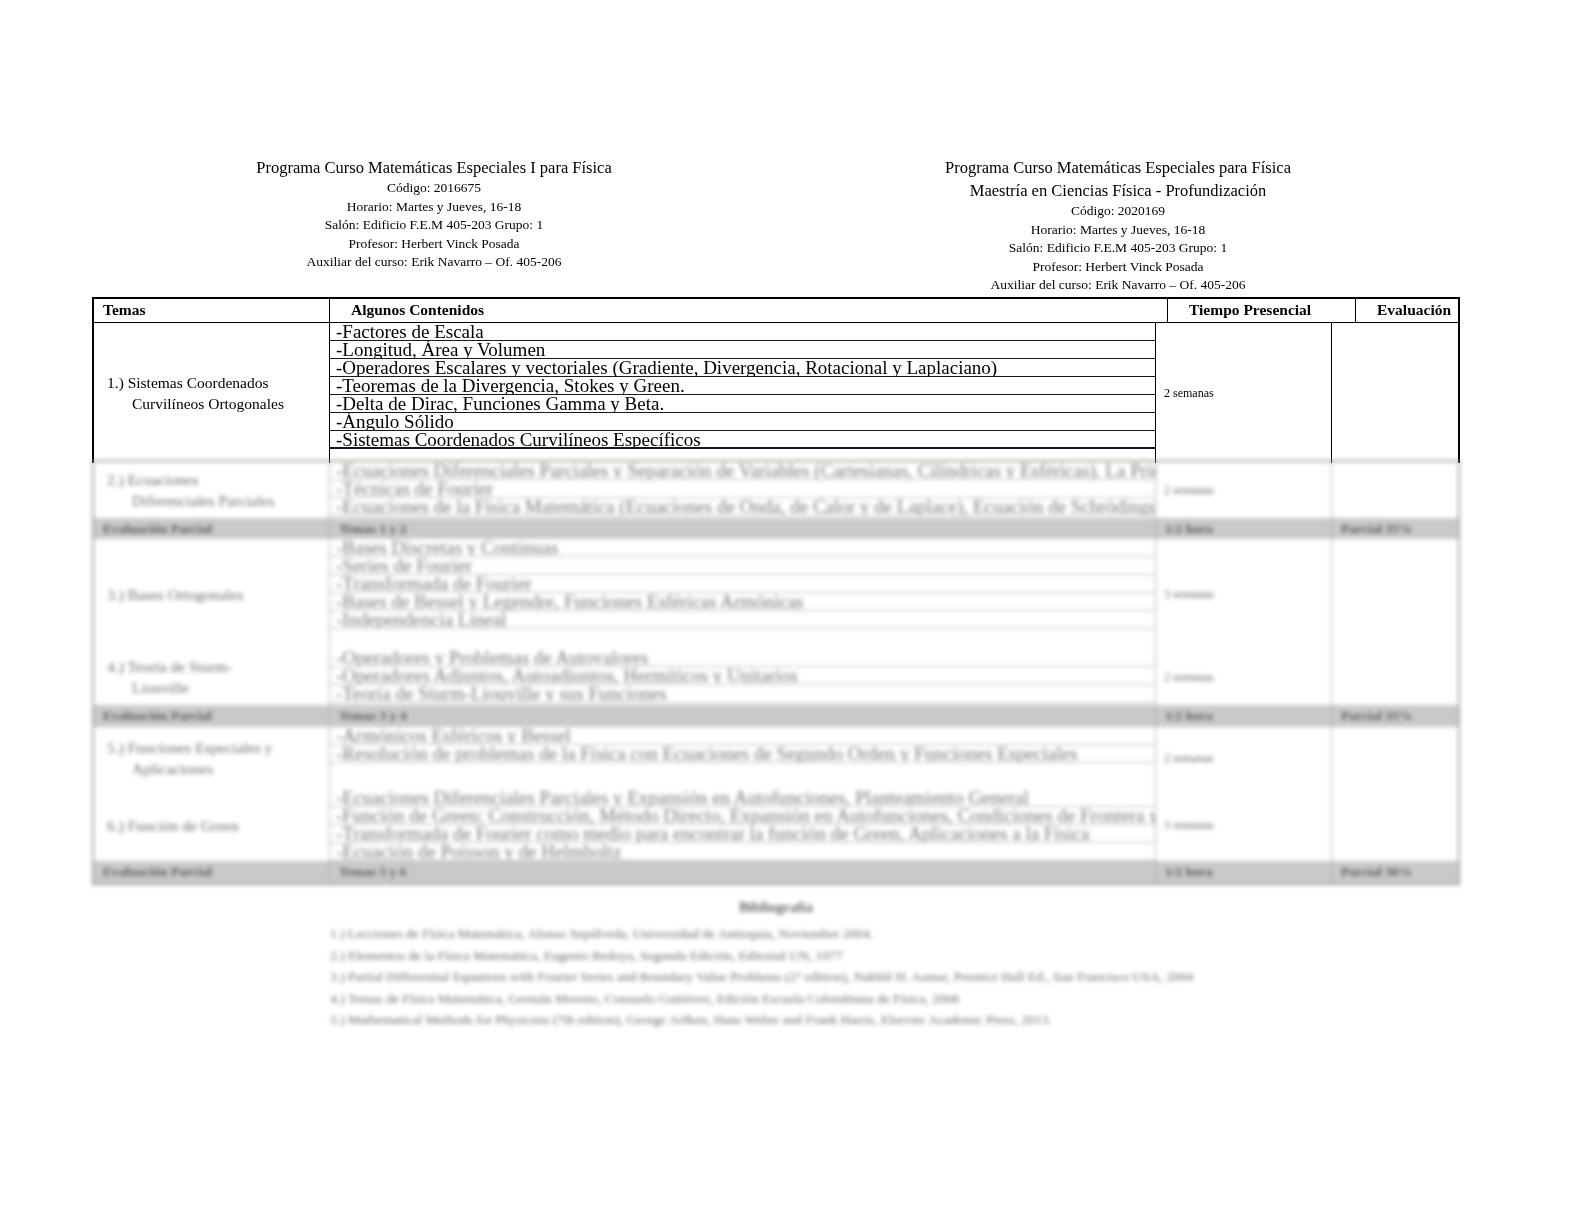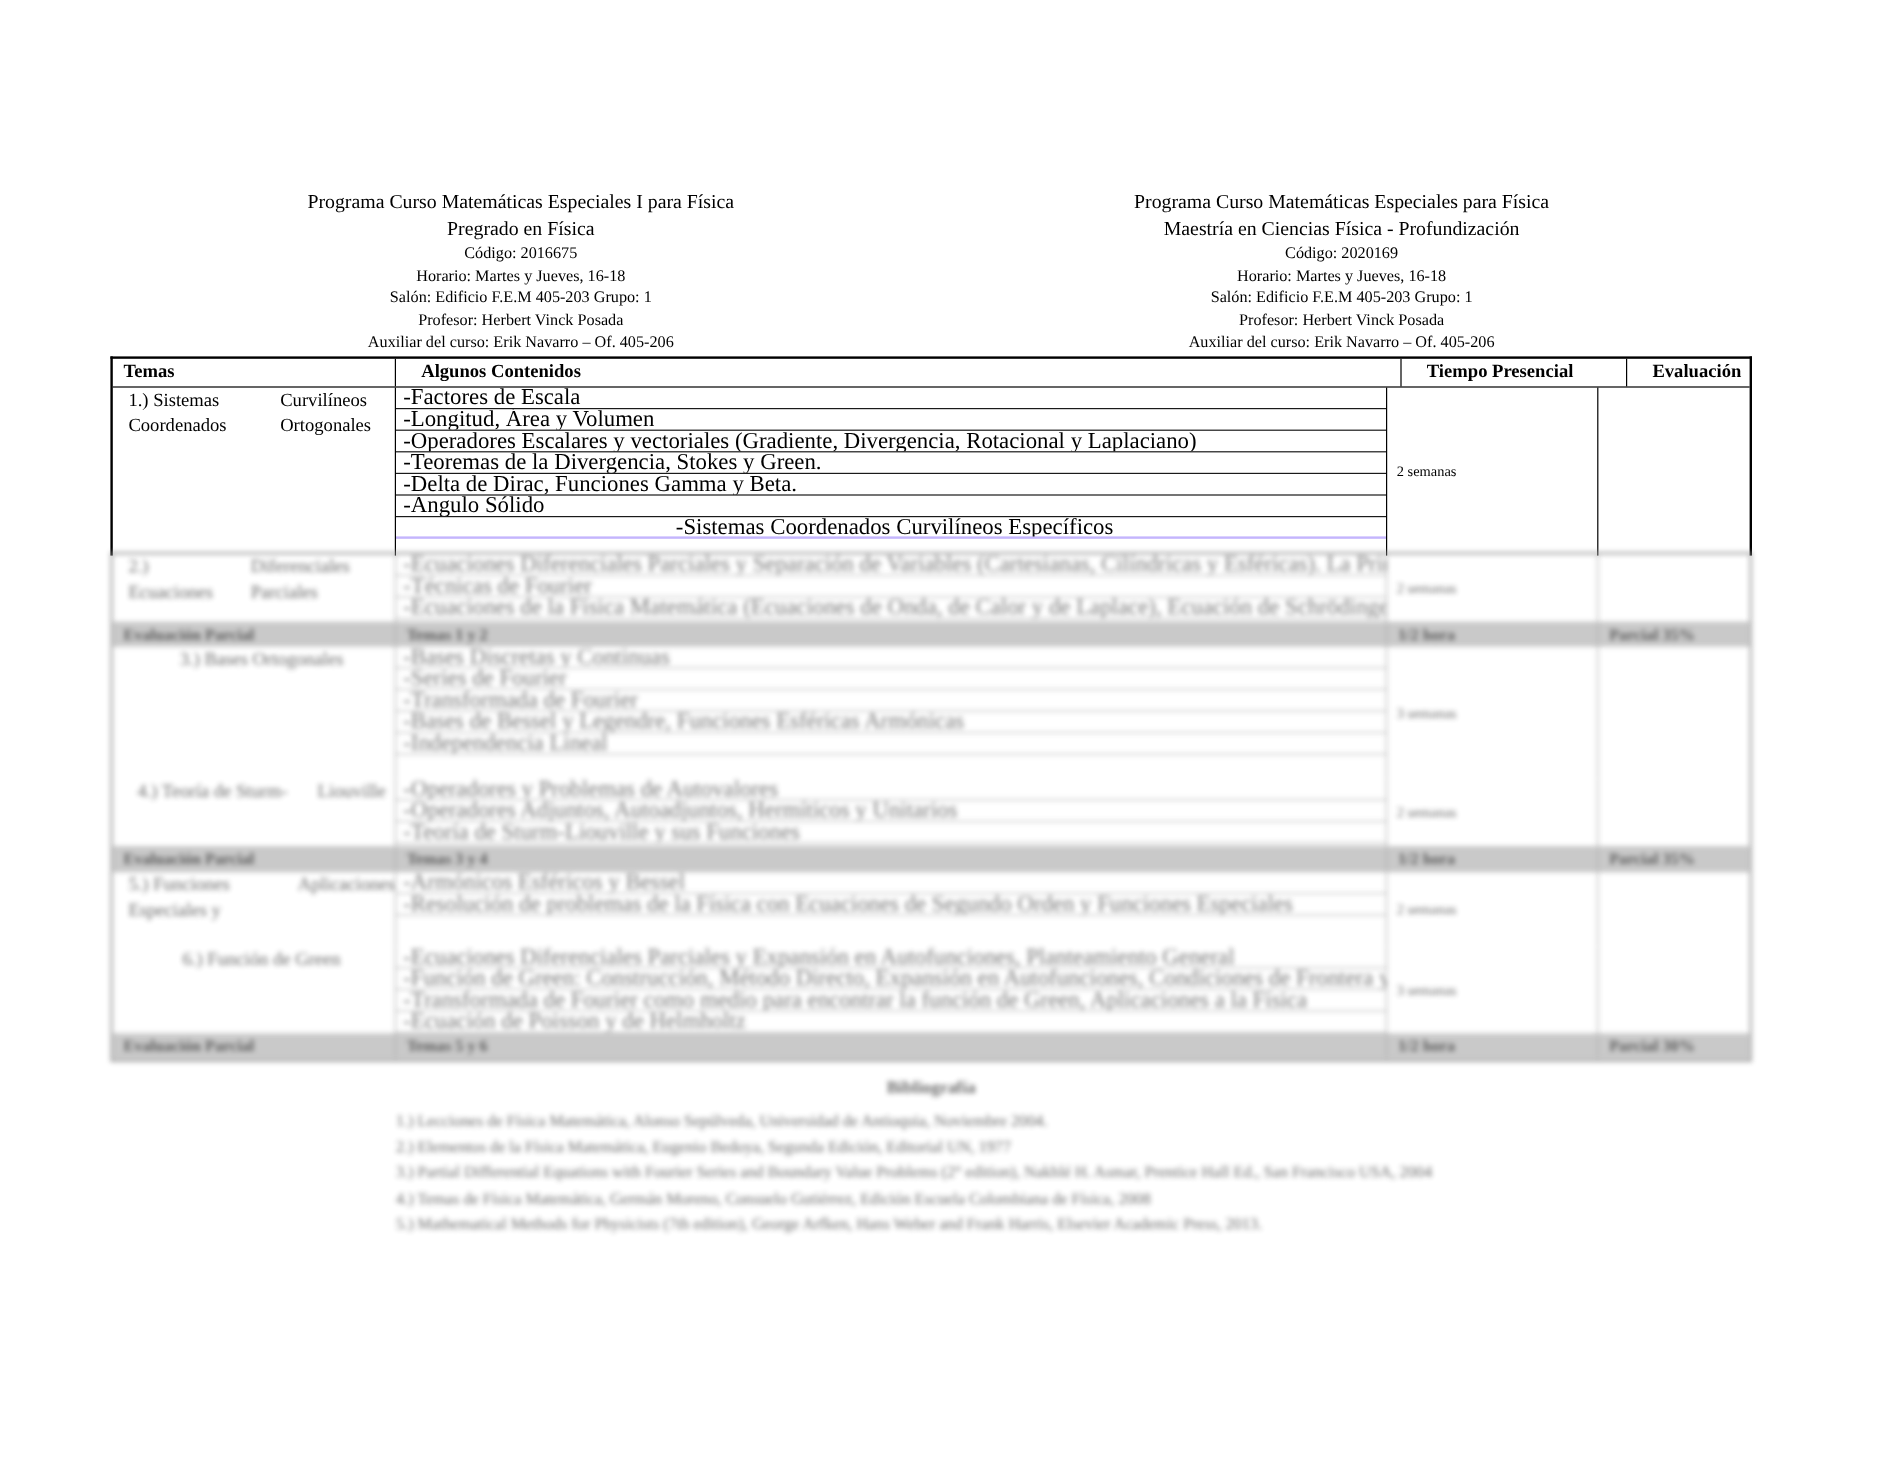--- a/index.html
+++ b/index.html
@@ -15,24 +15,24 @@
   
   .tbl{position:absolute;left:92px;width:1368px;box-sizing:border-box;}
   .tbl-clear{top:297px;border:2px solid #000;border-bottom:none;}
   .grid4{display:grid;grid-template-columns:236px 826px 176px 126px;}
   .thead{height:23px;border-bottom:1px solid #000;gap:12px;}
   .th{font-weight:bold;font-size:15.5px;line-height:22px;padding-left:9px;border-right:1px solid #000;box-sizing:border-box;overflow:hidden;}
   .th:last-child{border-right:none;}
   .trow{box-sizing:border-box;}
   .cell{border-right:1px solid #000;box-sizing:border-box;overflow:hidden;}
   .cell:last-child{border-right:none;}
-  .tema-cell{display:flex;flex-direction:row;justify-content:center;font-size:15.5px;line-height:21px;padding-left:13px;}
+  .tema-cell{display:flex;flex-direction:column;justify-content:center;font-size:15.5px;line-height:21px;padding-left:13px;}
   .tema-line.cont{padding-left:25px;}
   .item{height:18px;border-bottom:1px solid #1a1a1a;font-size:19px;line-height:17px;padding-left:6px;box-sizing:border-box;white-space:nowrap;overflow:hidden;}
-  .item.thick{border-bottom:2px solid #c4b5fd;text-align:center;}
+  .item.thick{border-bottom:2px solid #0f172a;}
   .tiempo-cell{display:flex;align-items:center;font-size:12px;padding-left:8px;}
   .eval-cell{font-size:13.5px;padding-left:8px;}
   
   .tbl-blur{
     top:460px;border:2px solid #9d9d9d;
     filter:blur(2.1px);opacity:.92;color:#5e5e5e;
   }
   .tbl-blur .cell{border-right:1px solid #a9a9a9;}
   .tbl-blur .cell:last-child{border-right:none;}
   .tbl-blur .item{border-bottom:1px solid #b5b5b5;color:#6b6b6b;}
@@ -46,21 +46,20 @@
   .biblio-entry{white-space:nowrap;overflow:hidden;}
 </style>
 </head>
 <body>
 
 <div class="page">
 
   <div class="headers">
     <div class="hblock">
       <div class="hline-lg">Programa Curso Matemáticas Especiales I para Física</div>
-      <div class="hline-lg">Pregrado en Física</div>
       <div class="hline-sm">Código: 2016675</div>
       <div class="hline-sm">Horario: Martes y Jueves, 16-18</div>
       <div class="hline-sm">Salón: Edificio F.E.M 405-203 Grupo: 1</div>
       <div class="hline-sm">Profesor: Herbert Vinck Posada</div>
       <div class="hline-sm">Auxiliar del curso: Erik Navarro – Of. 405-206</div>
     </div>
     <div class="hblock">
       <div class="hline-lg">Programa Curso Matemáticas Especiales para Física</div>
       <div class="hline-lg">Maestría en Ciencias Física - Profundización</div>
       <div class="hline-sm">Código: 2020169</div>

